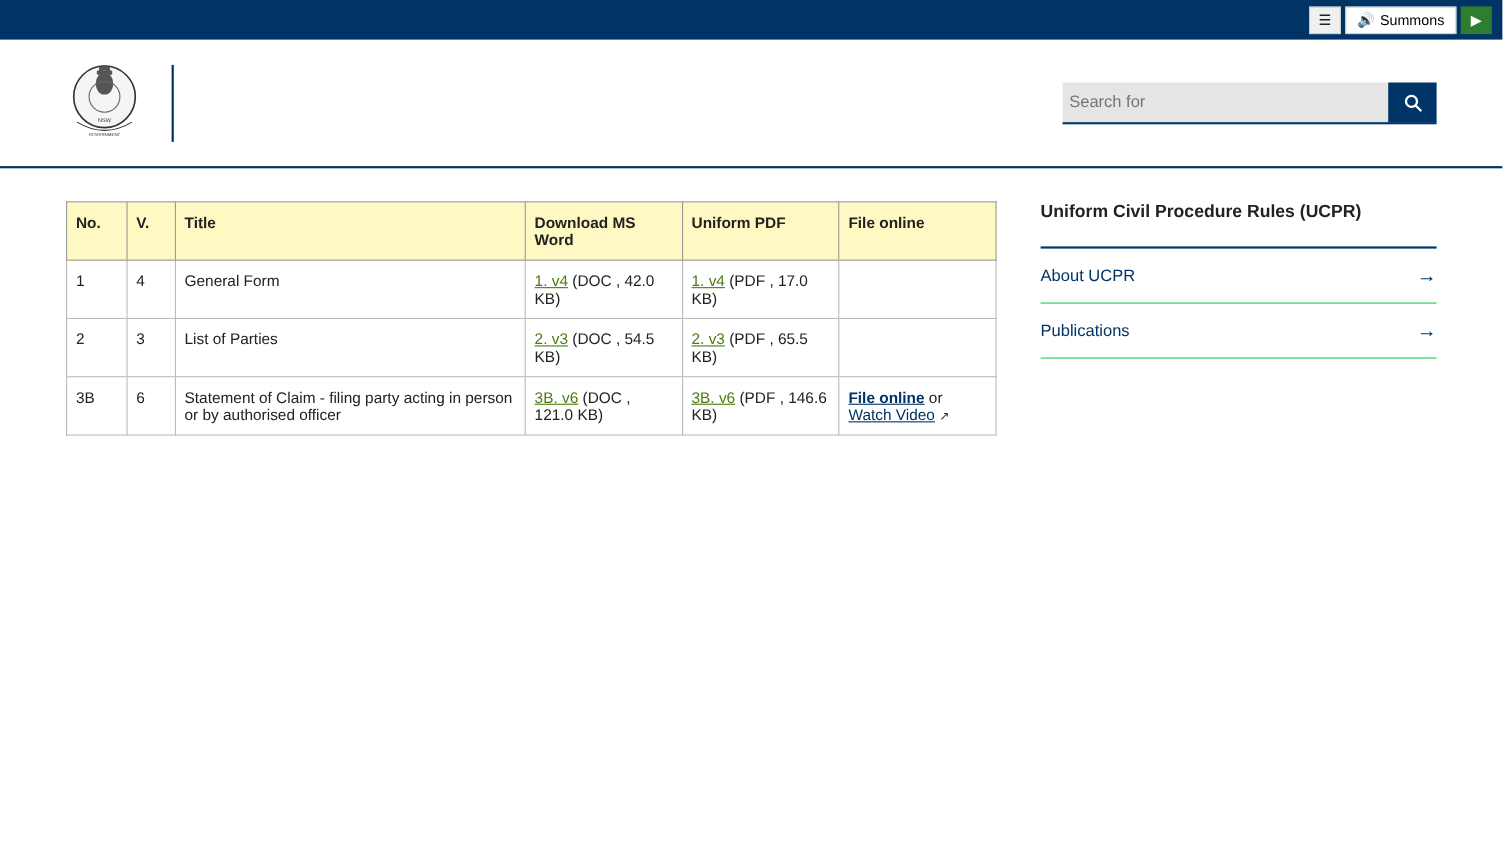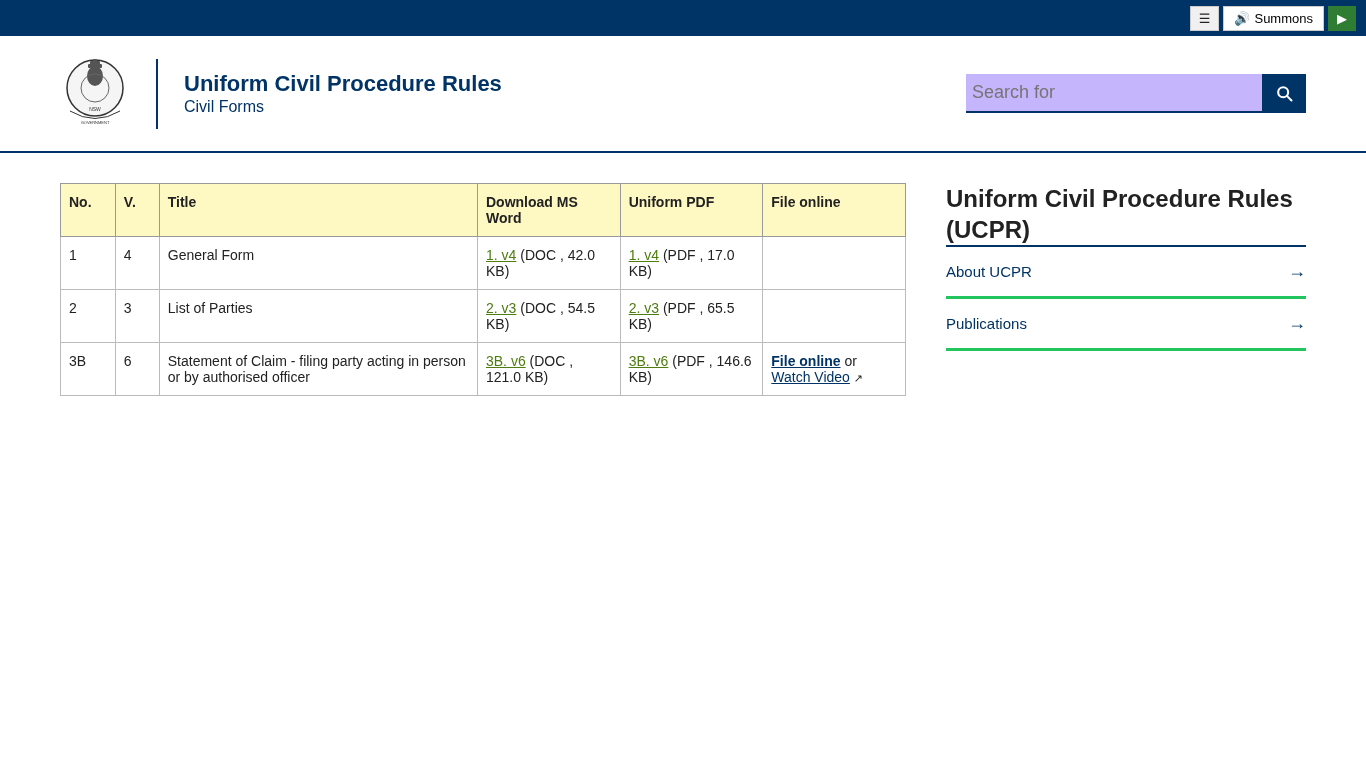--- a/index.html
+++ b/index.html
@@ -82,25 +82,25 @@
     }
     .search-area {
       display: flex;
       align-items: stretch;
       border-bottom: 2px solid #003366;
       width: 340px;
     }
     .search-input {
       border: none;
       outline: none;
-      font-size: 18px;
+      font-size: 15px;
       padding: 8px 6px;
       flex: 1;
       color: #555;
-      background: #c4b5fd;
+      background: #e5e5e5;
     }
     .search-button {
       background: #003366;
       border: none;
       cursor: pointer;
       padding: 8px 12px;
       display: flex;
       align-items: center;
       justify-content: center;
     }
@@ -151,32 +151,33 @@
 
     .file-online-link { color: #003366; font-weight: bold; text-decoration: underline; }
     .watch-video-link { color: #003366; font-weight: normal; text-decoration: underline; }
 
     
     .sidebar {
       width: 360px;
       flex-shrink: 0;
     }
     .sidebar-title {
-      font-size: 24px;
+      font-size: 16px;
       font-weight: bold;
       color: #222;
+      margin-bottom: 20px;
       line-height: 1.3;
     }
     .sidebar-divider {
       border: none;
       border-top: 2px solid #003366;
       margin-bottom: 0;
     }
     .sidebar-link-item {
-      border-bottom: 3px solid #22c55e;
+      border-bottom: 1px solid #22c55e;
       padding: 14px 0;
       display: flex;
       align-items: center;
       justify-content: space-between;
       cursor: pointer;
     }
     .sidebar-link-text {
       font-size: 15px;
       color: #003366;
       font-weight: normal;
@@ -215,24 +216,20 @@
       <text x="35" y="55" text-anchor="middle" font-size="5" fill="#333">NSW</text>
       <path d="M10,55 Q35,70 60,55" stroke="#333" stroke-width="1" fill="none"></path>
       <text x="35" y="68" text-anchor="middle" font-size="4" fill="#333">GOVERNMENT</text>
 
       <rect x="28" y="8" width="14" height="4" rx="1" fill="#555"></rect>
       <rect x="30" y="5" width="4" height="5" rx="1" fill="#555"></rect>
       <rect x="36" y="5" width="4" height="5" rx="1" fill="#555"></rect>
       <rect x="33" y="3" width="4" height="5" rx="1" fill="#555"></rect>
     </svg>
     <div class="header-divider"></div>
-    <div class="header-title-block">
-      <div class="header-title-main">Uniform Civil Procedure Rules</div>
-      <div class="header-title-sub">Civil Forms</div>
-    </div>
   </div>
   <div class="search-area">
     <input class="search-input" type="text" placeholder="Search for" style="">
     <button class="search-button">
       <svg class="search-icon-svg" viewBox="0 0 24 24" xmlns="http://www.w3.org/2000/svg">
         <path d="M21 21l-4.35-4.35M17 11A6 6 0 1 1 5 11a6 6 0 0 1 12 0z" stroke="#fff" stroke-width="2.5" stroke-linecap="round" fill="none"></path>
       </svg>
     </button>
   </div>
 </div>

